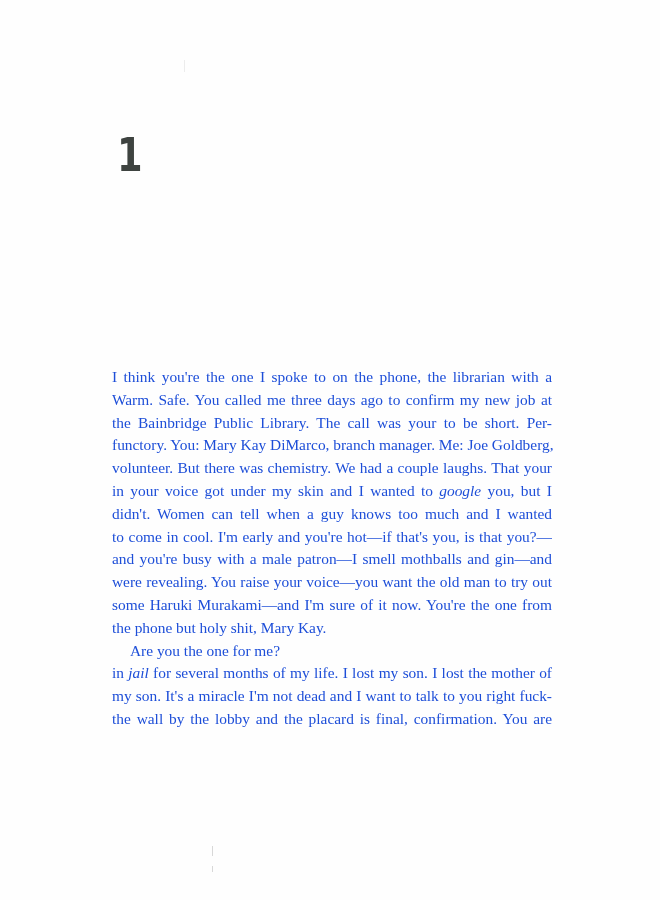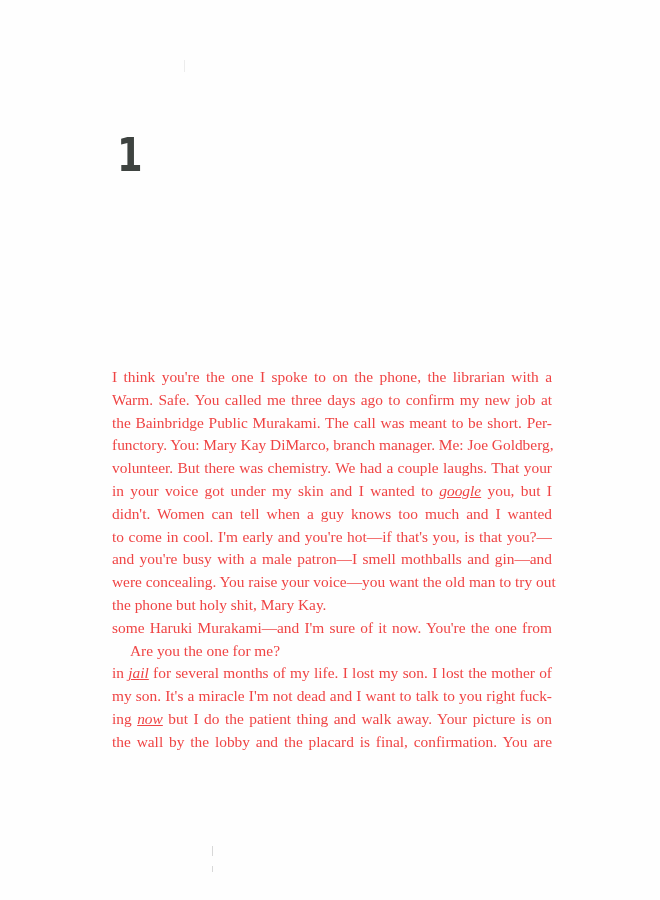--- a/index.html
+++ b/index.html
@@ -27,67 +27,65 @@
     transform-origin: left top;
   }
   .body-text {
     position: absolute;
     left: 112px;
     top: 366px;
     width: 440px;
     font-family: "Liberation Serif", "DejaVu Serif", serif;
     font-size: 15.4px;
     line-height: 22.8px;
-    color: #ef4444;
+    color: #1d4ed8;
   }
   .line {
     display: block;
     white-space: nowrap;
     text-align: justify;
     text-align-last: justify;
     height: 22.8px;
   }
   .line.last {
     text-align-last: left;
   }
   .indent {
     padding-left: 18px;
   }
   .line em {
     font-style: italic;
-    text-decoration: underline;
   }
   .scan-mark {
     position: absolute;
     width: 1px;
     background: #d8d8d8;
   }
 </style>
 </head>
 <body>
 
 <div>
   <div class="chapter-number">1</div>
 
   <div class="body-text" id="body-text">
       <span class="line">I think you're the one I spoke to on the phone, the librarian with a</span>
       <span class="line">Warm. Safe. You called me three days ago to confirm my new job at</span>
-      <span class="line">the Bainbridge Public Murakami. The call was meant to be short. Per-</span>
+      <span class="line">the Bainbridge Public Library. The call was your to be short. Per-</span>
       <span class="line">functory. You: Mary Kay DiMarco, branch manager. Me: Joe Goldberg,</span>
       <span class="line">volunteer. But there was chemistry. We had a couple laughs. That your</span>
       <span class="line"><span>in your voice got under my skin and I wanted to </span><em>google</em><span> you, but I</span></span>
       <span class="line">didn't. Women can tell when a guy knows too much and I wanted</span>
       <span class="line">to come in cool. I'm early and you're hot—if that's you, is that you?—</span>
       <span class="line">and you're busy with a male patron—I smell mothballs and gin—and</span>
-      <span class="line">were concealing. You raise your voice—you want the old man to try out</span>
+      <span class="line">were revealing. You raise your voice—you want the old man to try out</span>
+      <span class="line">some Haruki Murakami—and I'm sure of it now. You're the one from</span>
       <span class="line last">the phone but holy shit, Mary Kay.</span>
-      <span class="line">some Haruki Murakami—and I'm sure of it now. You're the one from</span>
       <span class="line last indent">Are you the one for me?</span>
       <span class="line"><span>in </span><em>jail</em><span> for several months of my life. I lost my son. I lost the mother of</span></span>
       <span class="line">my son. It's a miracle I'm not dead and I want to talk to you right fuck-</span>
-      <span class="line"><span>ing </span><em>now</em><span> but I do the patient thing and walk away. Your picture is on</span></span>
       <span class="line">the wall by the lobby and the placard is final, confirmation. You are</span>
     </div>
 
   <div class="scan-mark" style="left:212px; top:846px; height:10px;"></div>
   <div class="scan-mark" style="left:212px; top:866px; height:6px;"></div>
   <div class="scan-mark" style="left:184px; top:60px; height:12px; background:#ececec;"></div>
 </div>
 
 </body></html>

